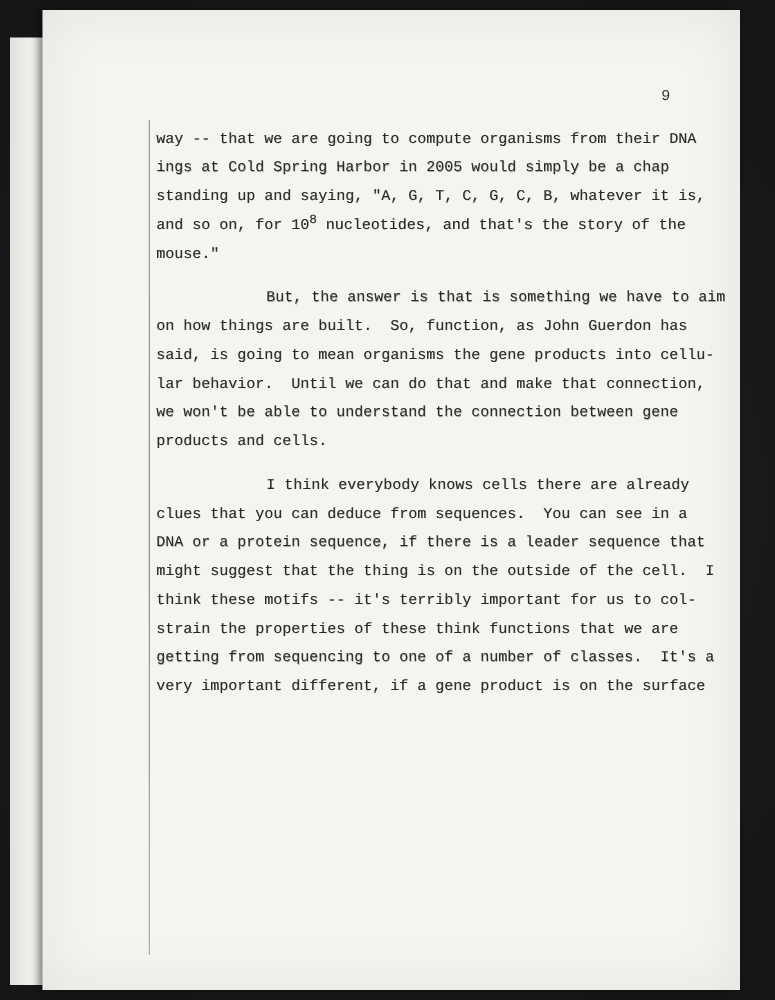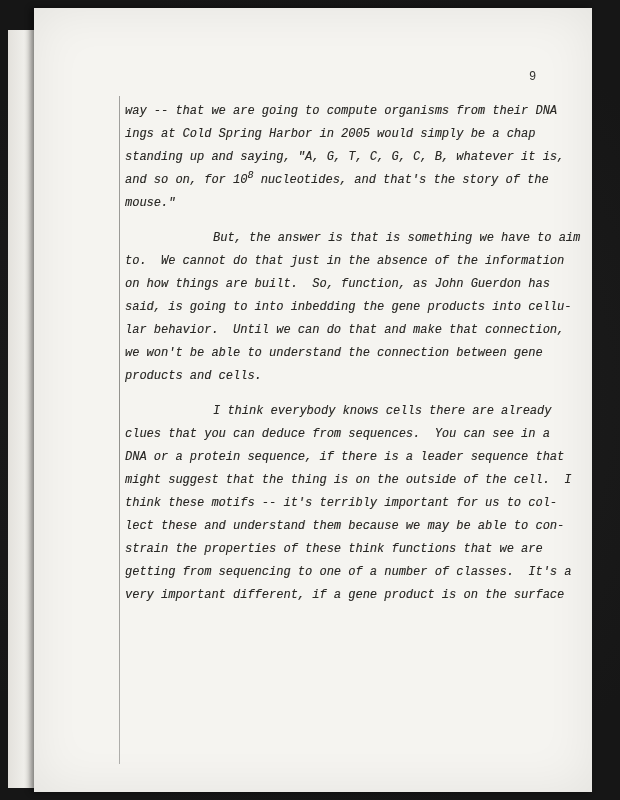--- a/index.html
+++ b/index.html
@@ -57,21 +57,20 @@
     color: #292825;
     font-size: 12px;
     line-height: 23px;
   }
   .paragraph { margin: 0; }
   .paragraph + .paragraph { margin-top: 12px; }
   .line {
     white-space: pre;
     height: 23px;
     text-shadow: 0.3px 0.3px 0 rgba(40,40,38,0.35);
-    font-style: italic;
   }
   .line.indent { padding-left: 88px; }
   .sup {
     font-size: 10px;
     position: relative;
     top: -5px;
   }
 </style>
 </head>
 <body>
@@ -84,33 +83,31 @@
     <div class="text-block">
         <div class="paragraph">
           <div class="line">way -- that we are going to compute organisms from their DNA</div>
           <div class="line">ings at Cold Spring Harbor in 2005 would simply be a chap</div>
           <div class="line">standing up and saying, "A, G, T, C, G, C, B, whatever it is,</div>
           <div class="line"><span>and so on, for 10</span><span class="sup">8</span><span> nucleotides, and that's the story of the</span></div>
           <div class="line">mouse."</div>
         </div>
         <div class="paragraph">
           <div class="line indent">But, the answer is that is something we have to aim</div>
-          <div class="line">to.  We cannot do that just in the absence of the information</div>
           <div class="line">on how things are built.  So, function, as John Guerdon has</div>
-          <div class="line">said, is going to into inbedding the gene products into cellu-</div>
+          <div class="line">said, is going to mean organisms the gene products into cellu-</div>
           <div class="line">lar behavior.  Until we can do that and make that connection,</div>
           <div class="line">we won't be able to understand the connection between gene</div>
           <div class="line">products and cells.</div>
         </div>
         <div class="paragraph">
           <div class="line indent">I think everybody knows cells there are already</div>
           <div class="line">clues that you can deduce from sequences.  You can see in a</div>
           <div class="line">DNA or a protein sequence, if there is a leader sequence that</div>
           <div class="line">might suggest that the thing is on the outside of the cell.  I</div>
           <div class="line">think these motifs -- it's terribly important for us to col-</div>
-          <div class="line">lect these and understand them because we may be able to con-</div>
           <div class="line">strain the properties of these think functions that we are</div>
           <div class="line">getting from sequencing to one of a number of classes.  It's a</div>
           <div class="line">very important different, if a gene product is on the surface</div>
         </div>
       </div>
   </div>
 </div>
 
 </body></html>

